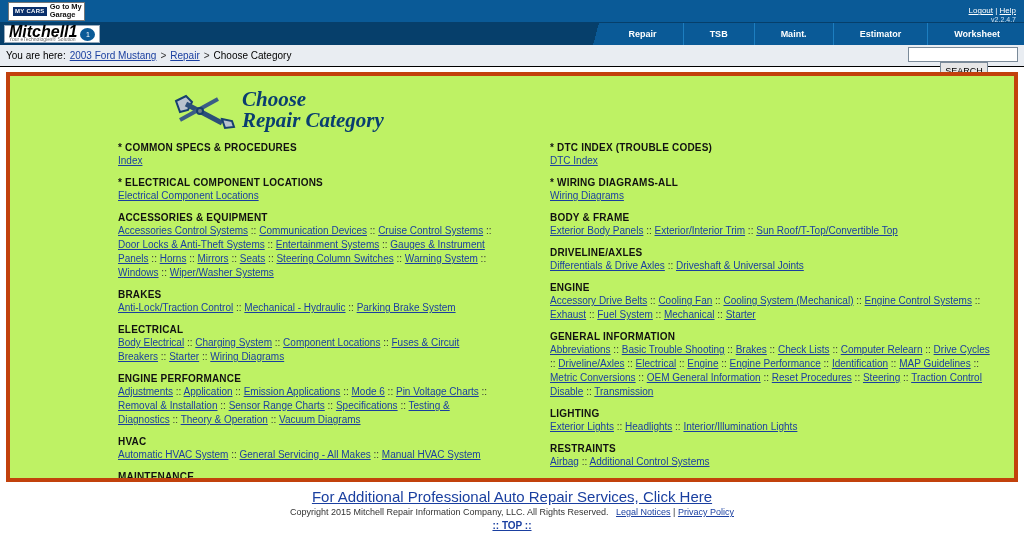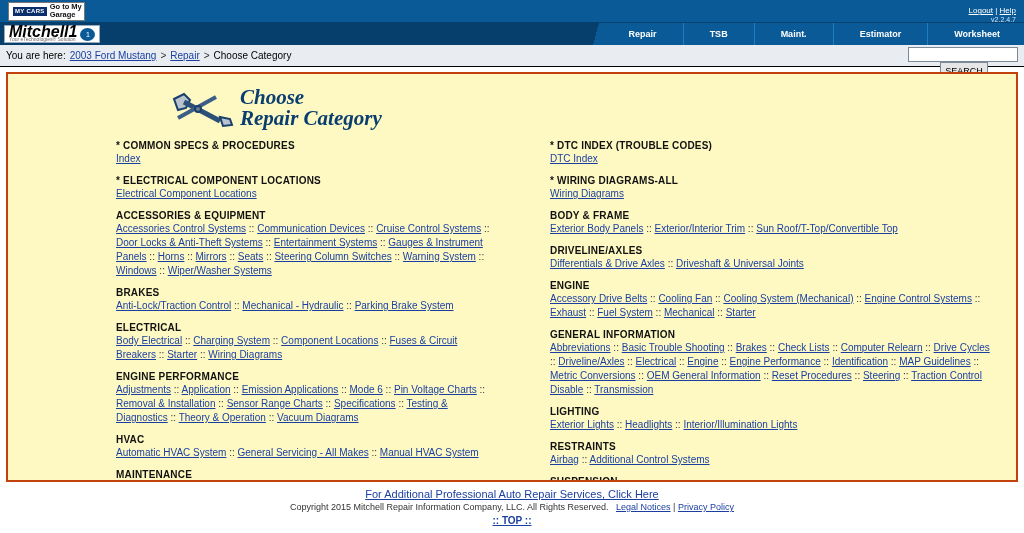--- a/index.html
+++ b/index.html
@@ -160,22 +160,22 @@
     padding: 0 4px;
     cursor: pointer;
   }
 
   
   .page {
     padding: 5px 6px 0 6px;
     background: #ffffff;
   }
   .panel {
-    border: 2px solid #c2410c;
-    background: #fef9c3;
+    border: 4px solid #c2410c;
+    background: #bef264;
     height: 410px;
     position: relative;
     overflow: hidden;
   }
   .panel-inner { padding: 6px 10px 0 10px; }
 
   .titlewrap {
     display: flex;
     align-items: center;
     padding-left: 150px;
@@ -220,21 +220,21 @@
   .group-links a { margin: 0; }
   .dcol { color: #333; }
 
   
   .footer {
     text-align: center;
     padding: 6px 0 0 0;
     font-size: 9px;
     color: #333;
   }
-  .footer .prolink { font-size: 11px; }
+  .footer .prolink { font-size: 15px; }
   .footer .copy { margin-top: 2px; }
   .footer .top { margin-top: 3px; font-weight: bold; font-size: 10px; }
   .footer a { color: #1a3fa0; }
 </style>
 </head>
 <body>
 
 <div class="topbar">
   <div class="mycars-btn">
     <span class="mycars-logo">MY CARS</span>

